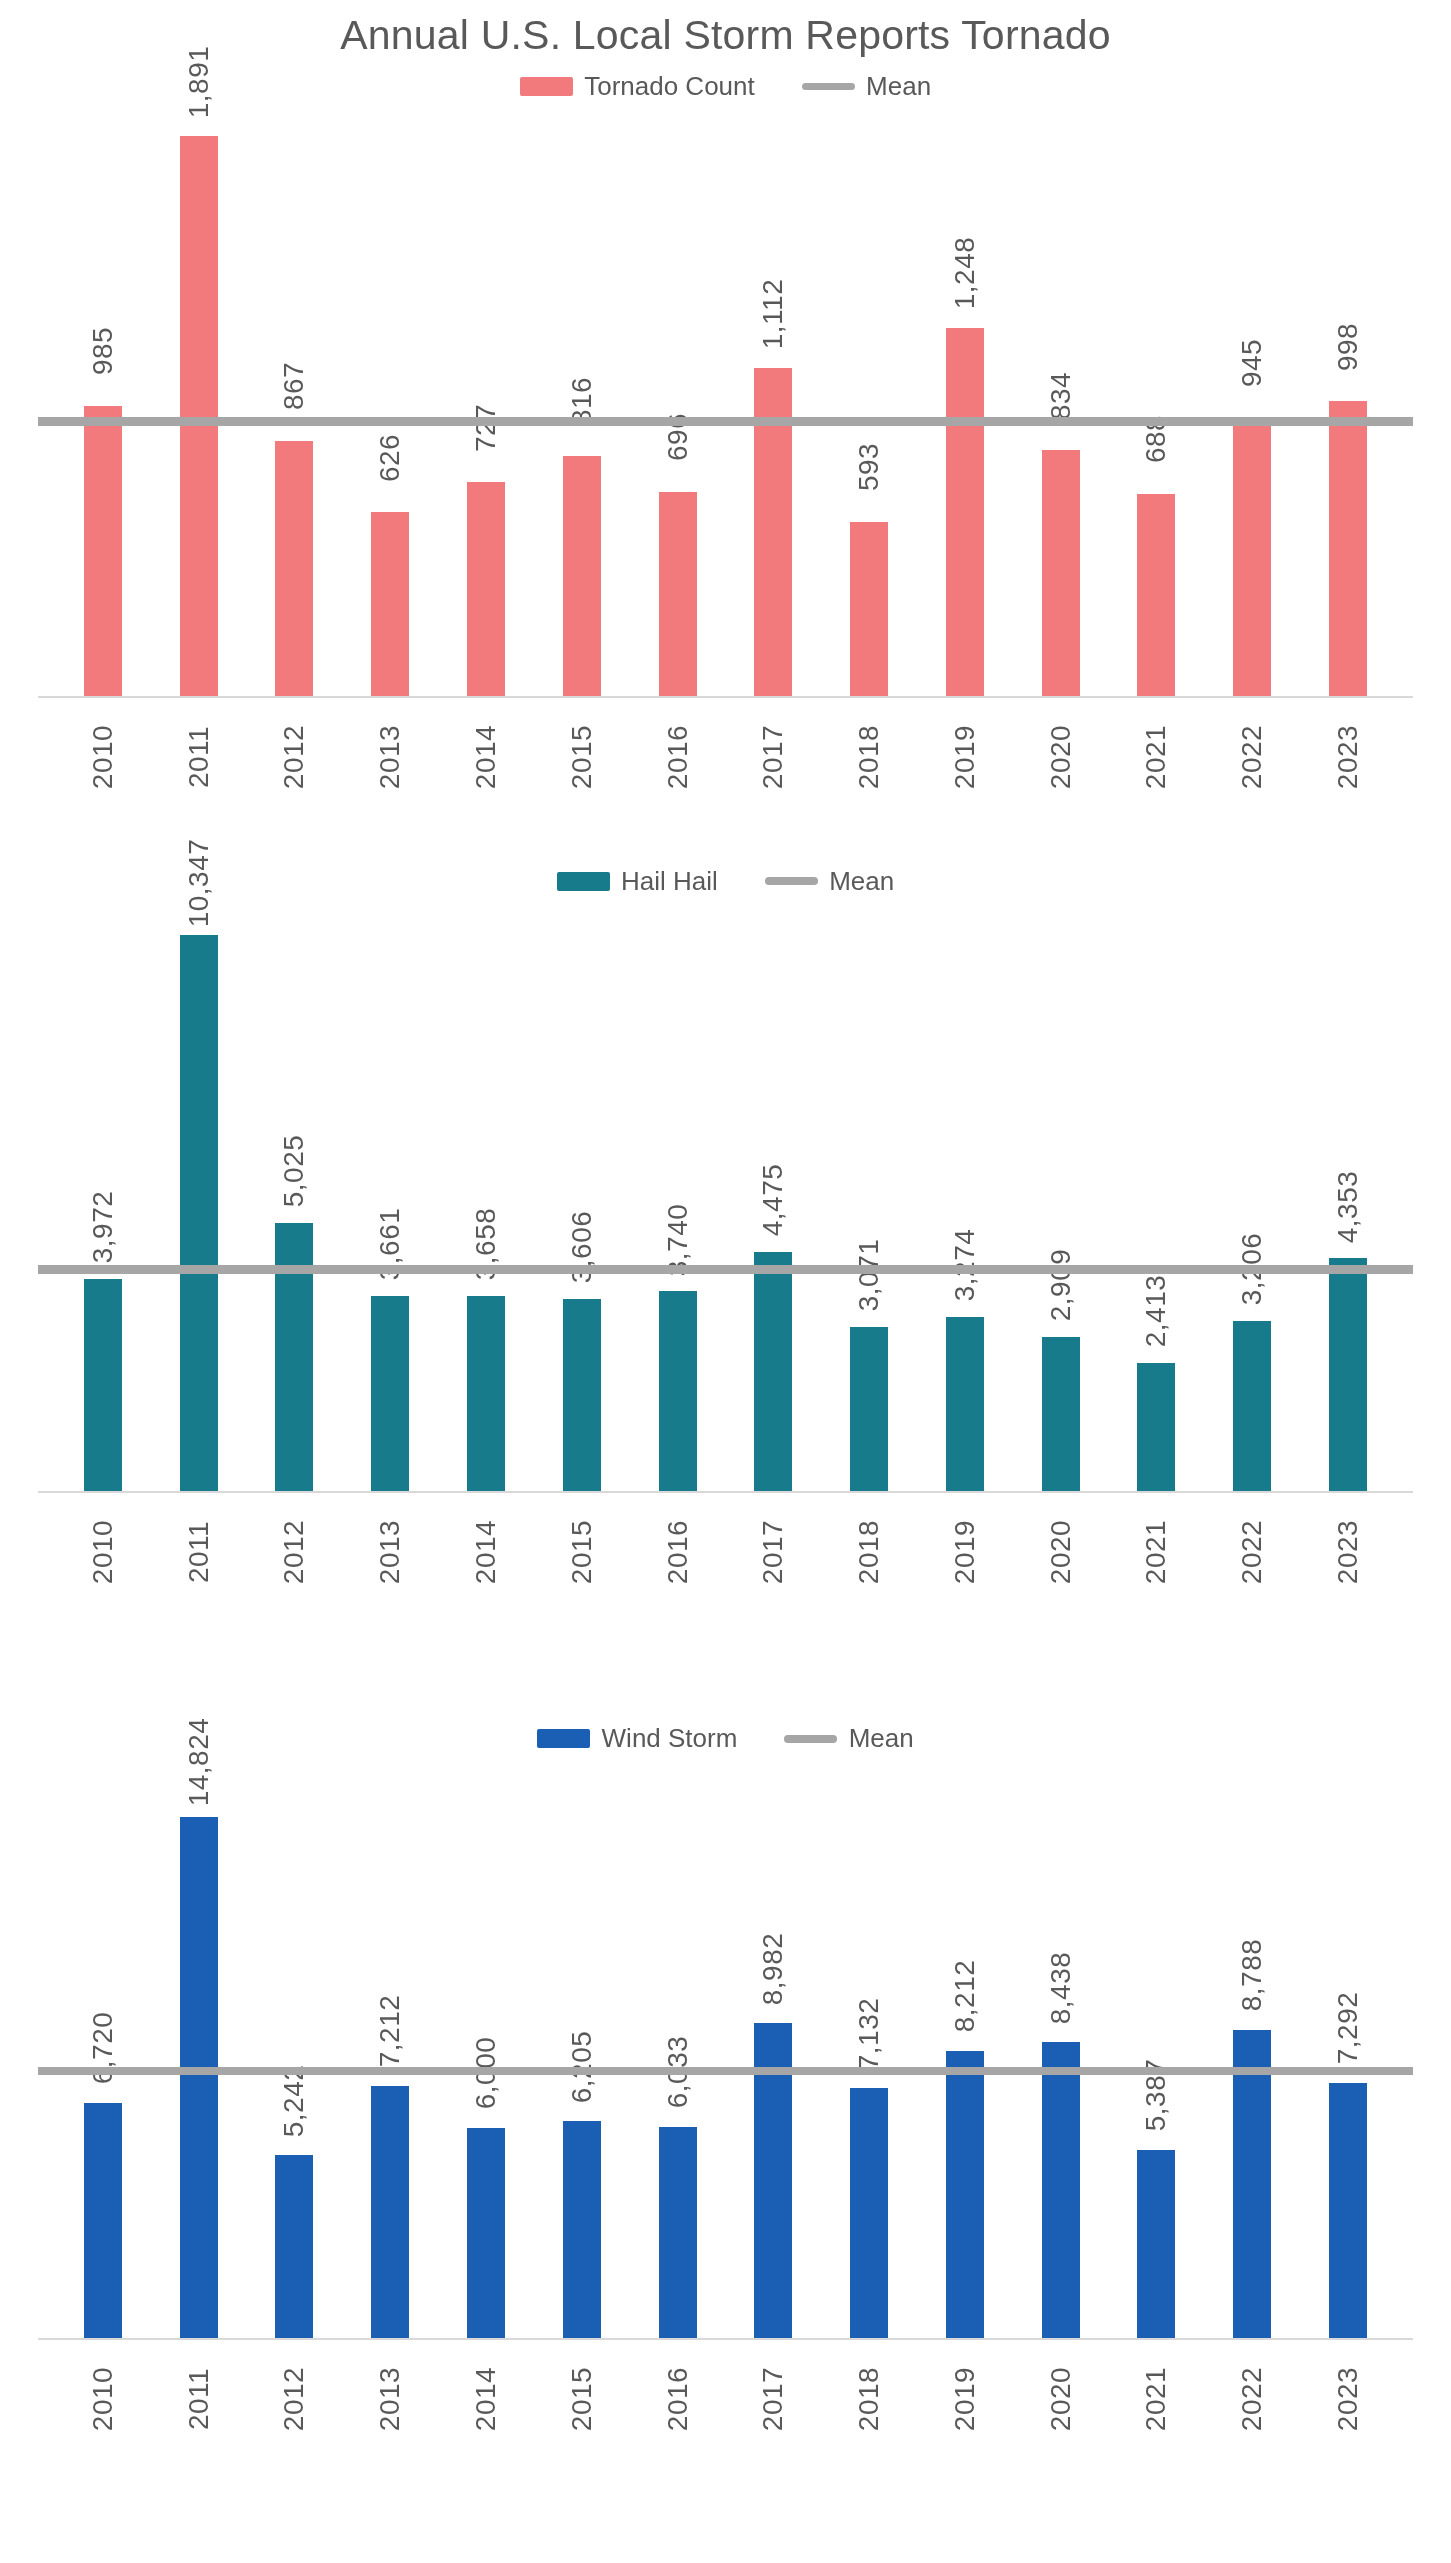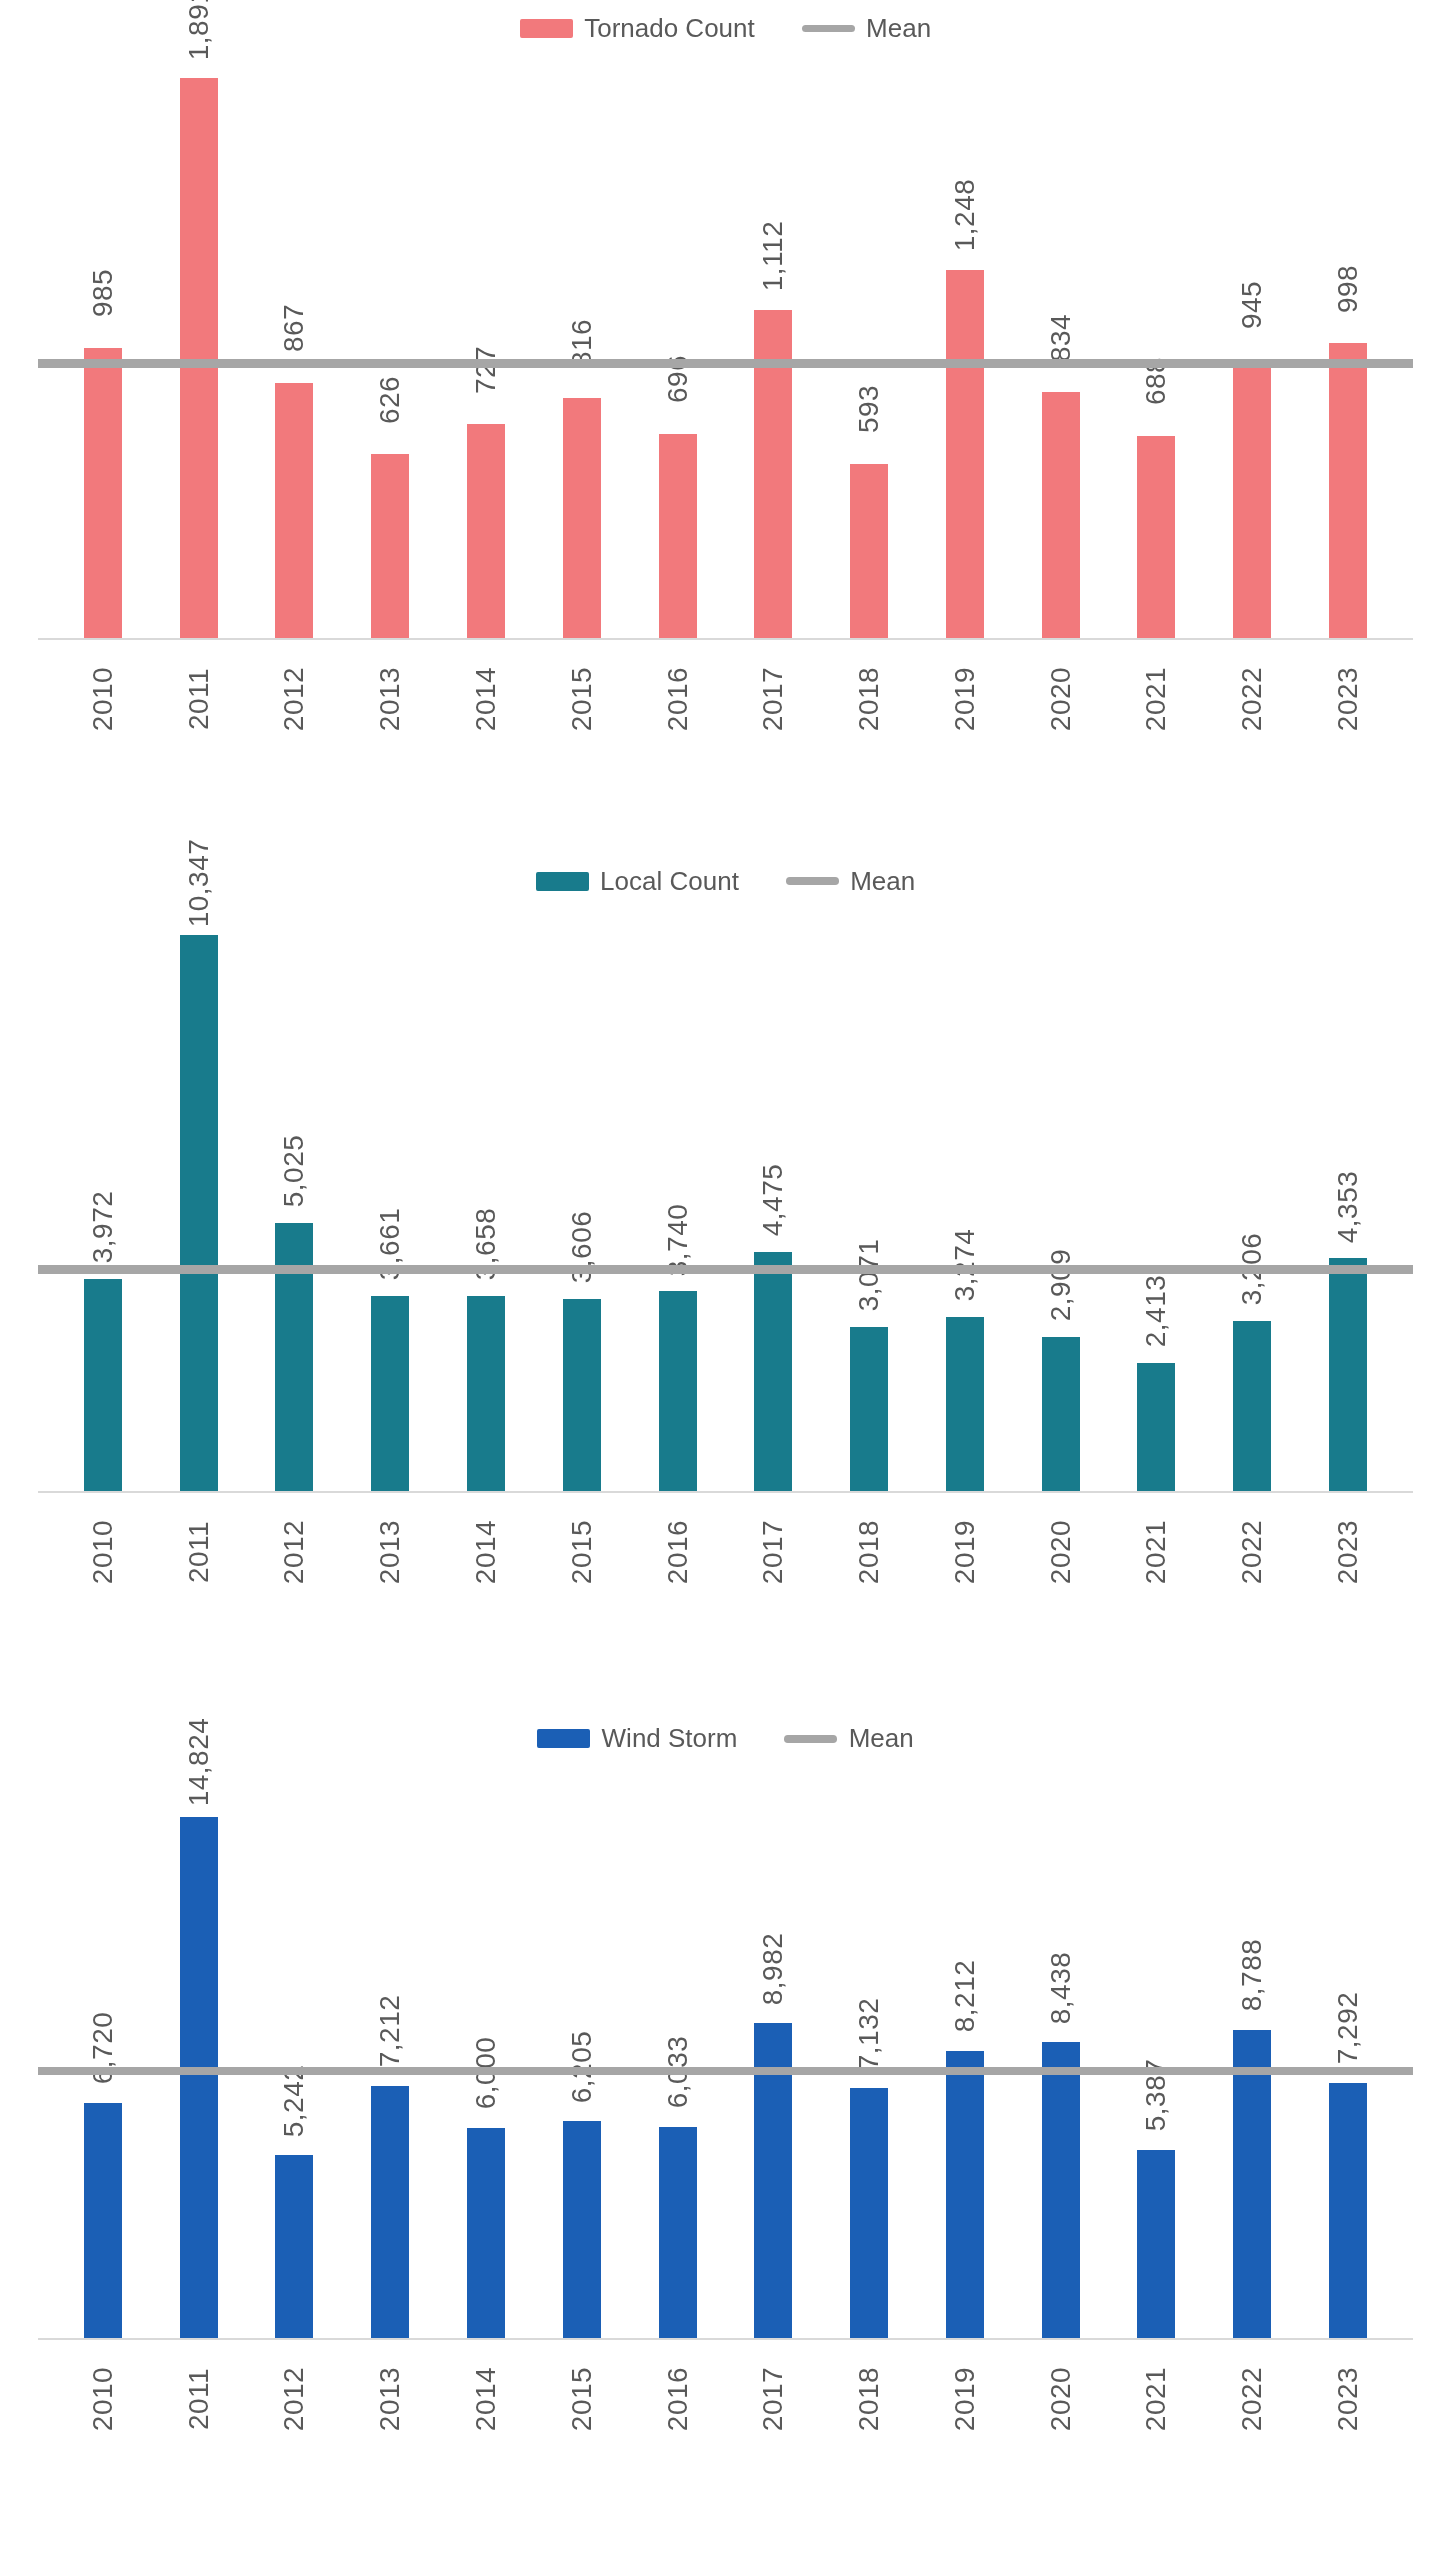--- a/index.html
+++ b/index.html
@@ -141,20 +141,21 @@
     color: #595959;
     letter-spacing: 0.5px;
   }
 </style>
 </head>
 <body>
 
 <div class="page">
 
   <div class="chart-block" style="height:853px;">
+    <div class="chart-title" style="padding-top:13px;">Annual U.S. Local Storm Reports Tornado</div>
     <div class="legend">
       <div class="legend-item">
         <span class="legend-swatch" style="background:#f2797c;"></span>
         <span class="legend-label">Tornado Count</span>
       </div>
       <div class="legend-item">
         <span class="legend-line"></span>
         <span class="legend-label">Mean</span>
       </div>
     </div>
@@ -263,21 +264,21 @@
       <div class="xtick">
           <span>2023</span>
         </div>
     </div>
   </div>
 
   <div class="chart-block" style="height:858px;">
     <div class="legend">
       <div class="legend-item">
         <span class="legend-swatch" style="background:#187b8c;"></span>
-        <span class="legend-label">Local Count</span>
+        <span class="legend-label">Hail Hail</span>
       </div>
       <div class="legend-item">
         <span class="legend-line"></span>
         <span class="legend-label">Mean</span>
       </div>
     </div>
     <div class="plot" style="height:594px;margin:0 38px;">
       <div class="bars">
         <div class="bar-col">
             <div class="bar-label" style="bottom:250px;">3,972</div>

